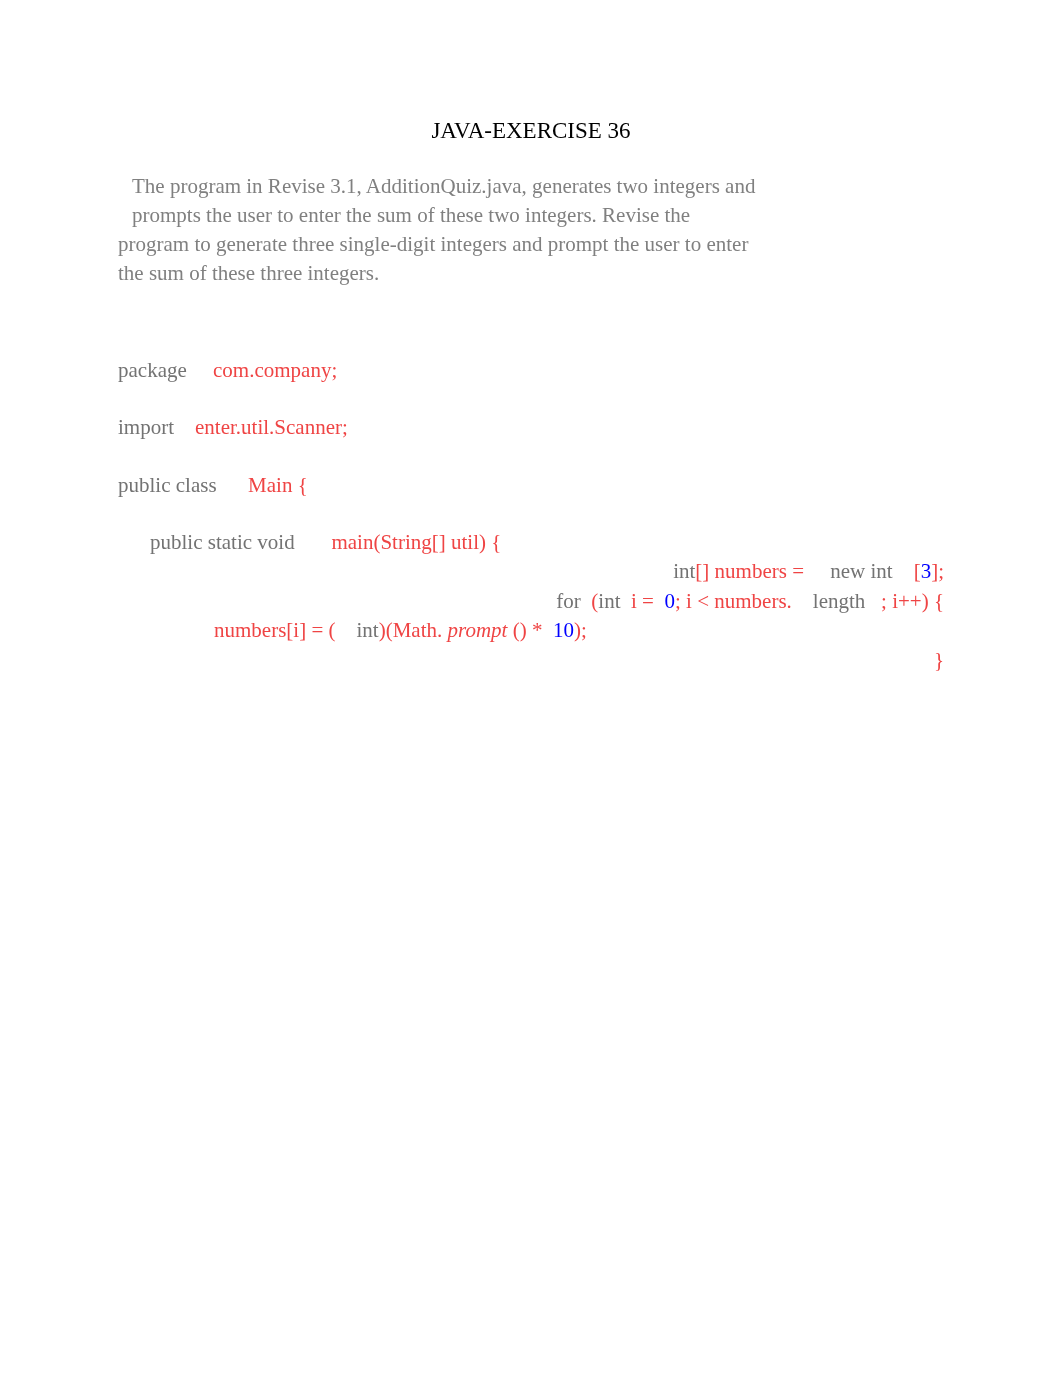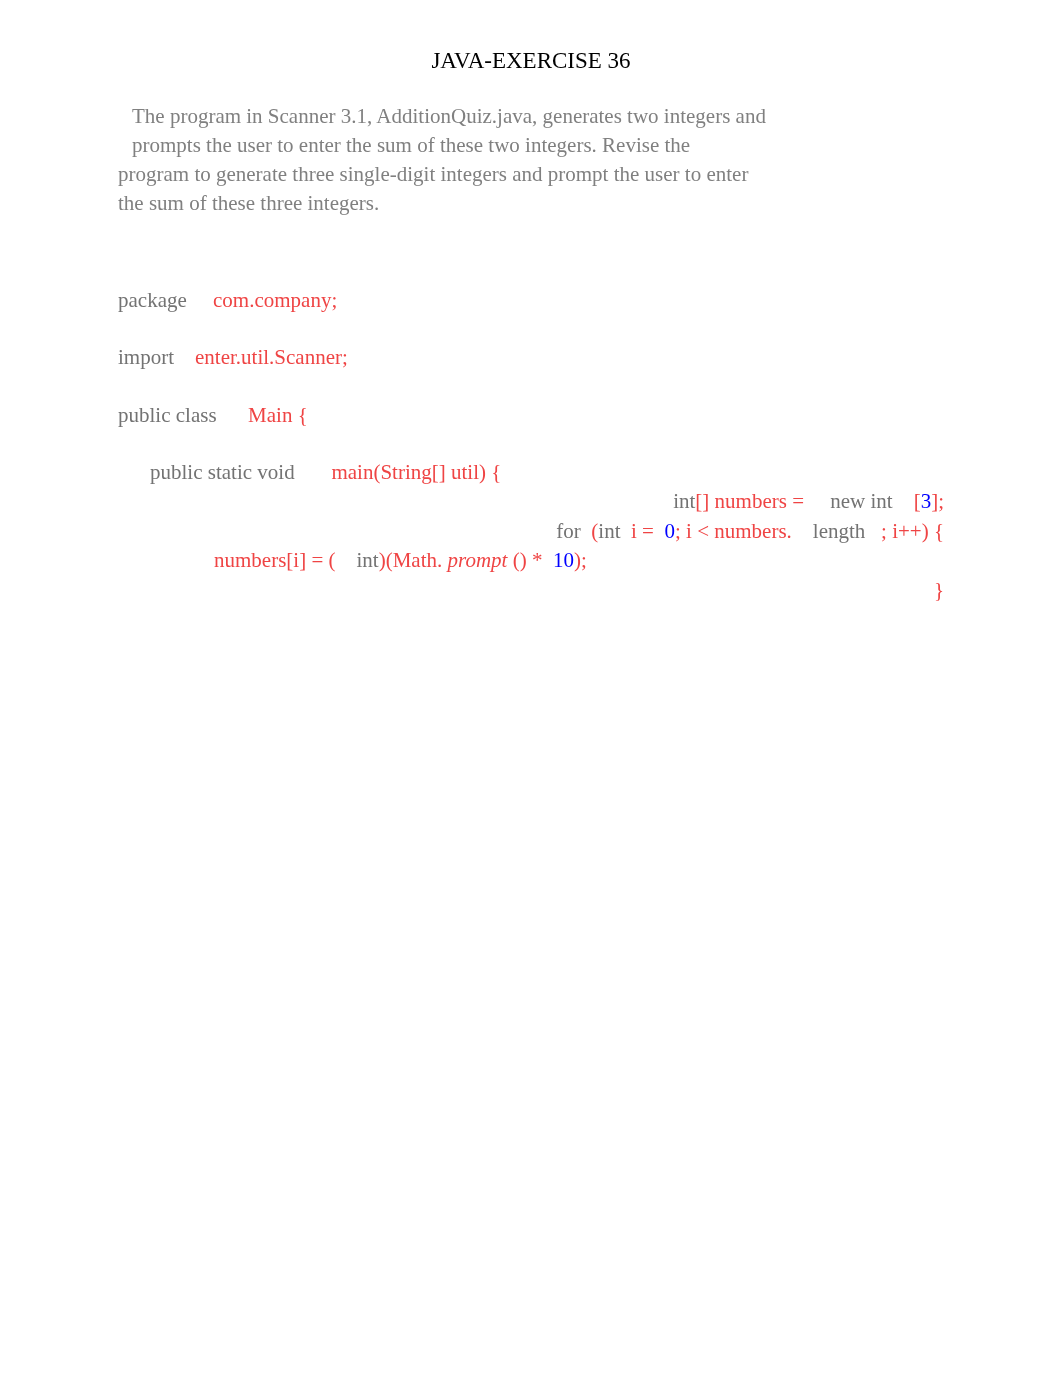--- a/index.html
+++ b/index.html
@@ -4,21 +4,21 @@
 <style>
   body {
     margin: 0;
     padding: 0;
     background: #ffffff;
     font-family: Georgia, "Times New Roman", serif;
     width: 1062px;
     height: 1377px;
   }
   .page {
-    padding: 48px 118px 0 118px;
+    padding: 118px 118px 0 118px;
   }
   .title {
     text-align: center;
     font-size: 23px;
     color: #000000;
     margin-bottom: 28px;
     font-family: Georgia, "Times New Roman", serif;
   }
   .description {
     font-size: 21px;
@@ -54,21 +54,21 @@
   .indent2 { padding-left: 64px; text-align: right; }
   .indent3 { padding-left: 96px; }
 </style>
 </head>
 <body>
 
 <div class="page">
   <div class="title">JAVA-EXERCISE 36</div>
 
   <div class="description">
-    <div class="desc-line1">The program in Scanner 3.1, AdditionQuiz.java, generates two integers and</div>
+    <div class="desc-line1">The program in Revise 3.1, AdditionQuiz.java, generates two integers and</div>
     <div class="desc-line2">prompts the user to enter the sum of these two integers. Revise the</div>
     <div>program to generate three single-digit integers and prompt the user to enter</div>
     <div>the sum of these three integers.</div>
   </div>
 
   <div class="code-block">
     <div class="code-line">
       <span class="kw">package </span>&nbsp;&nbsp;&nbsp;&nbsp;<span class="plain">com.company;</span>
     </div>
     <div class="blank-line"></div>

